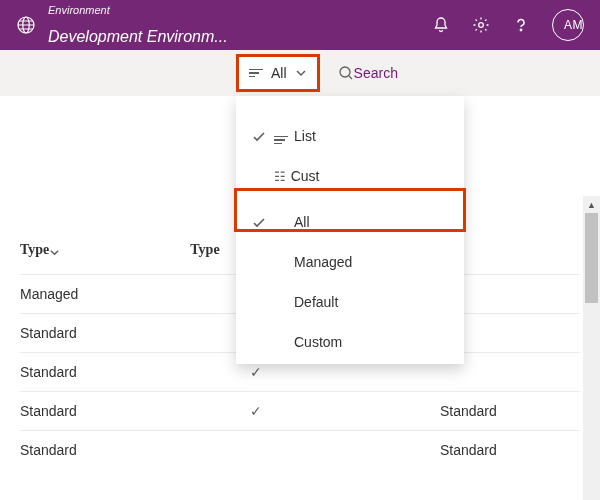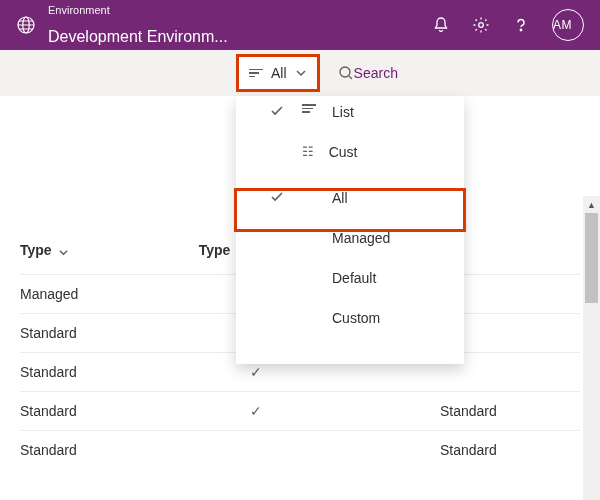--- a/index.html
+++ b/index.html
@@ -1,47 +1,47 @@
 <!DOCTYPE html>
 <html><head>
   <meta charset="utf-8">
   <style>
     * { margin: 0; padding: 0; box-sizing: border-box; }
     body { font-family: "Segoe UI", Arial, sans-serif; width: 600px; height: 500px; overflow: hidden; background: #fff; position: relative; }
     
     .header { background: #742774; height: 50px; display: flex; align-items: center; padding: 0 16px; color: #fff; }
     .env-icon { margin-right: 12px; }
-    .env-block { flex: 1; line-height: 1.1; }
+    .env-block { flex: 1; line-height: 1.1; font-style: italic; }
     .env-label { font-size: 11px; opacity: 0.95; }
     .env-name { font-size: 16px; margin-top: 12px; }
     .hdr-icons { display: flex; align-items: center; gap: 22px; }
-    .avatar { width: 32px; height: 32px; border-radius: 50%; border: 1px solid #fff; display: flex; align-items: center; justify-content: flex-start; font-size: 12px; letter-spacing: 0.5px; }
+    .avatar { width: 32px; height: 32px; border-radius: 50%; border: 1px solid #fff; display: flex; align-items: center; justify-content: flex-end; font-size: 12px; letter-spacing: 0.5px; }
     
     .toolbar { height: 46px; background: #f3f2f1; display: flex; align-items: center; padding-left: 236px; position: relative; }
     .filter-btn { height: 38px; display: flex; align-items: center; gap: 8px; padding: 0 10px; border: 3px solid #d83b01; background: #fff; color: #323130; font-size: 14px; cursor: pointer; }
     .filter-btn .lines { display: flex; flex-direction: column; gap: 2px; }
     .filter-btn .lines span { display: block; height: 1.5px; background: #605e5c; }
     .filter-btn .lines span:nth-child(1) { width: 14px; }
     .filter-btn .lines span:nth-child(2) { width: 10px; }
     .filter-btn .lines span:nth-child(3) { width: 6px; }
     .search { display: flex; align-items: flex-start; margin-left: 18px; color: #701a75; font-size: 14px; }
     
     .content { position: relative; padding: 16px 20px 0 20px; }
     .table-head { display: flex; gap: 130px; margin-top: 130px; font-size: 14px; font-weight: 600; color: #323130; padding-bottom: 10px; }
-    .col { display: flex; align-items: flex-end; gap: 6px; cursor: pointer; }
+    .col { display: flex; align-items: flex-end; cursor: pointer; font-family: Liberation Serif, serif; }
     
     .rows { margin-top: 6px; }
     .row { display: flex; gap: 130px; padding: 11px 0; border-top: 1px solid #edebe9; font-size: 14px; color: #323130; }
     .row .c1 { width: 100px; }
     .row .c2 { width: 60px; color: #605e5c; }
     .row .c3 { color: #323130; }
     .check { color: #605e5c; }
     
     .dropdown { position: absolute; top: 96px; left: 236px; width: 228px; background: #fff; box-shadow: 0 6px 14px rgba(0,0,0,0.18); padding: 8px 0 14px 0; z-index: 10; }
-    .dd-item { height: 40px; display: flex; align-items: flex-start; gap: 16px; padding: 0 32px; font-size: 14px; color: #323130; cursor: pointer; }
+    .dd-item { height: 40px; display: flex; align-items: flex-end; gap: 6px; padding: 0 14px; font-size: 14px; color: #323130; cursor: pointer; }
     .dd-item .slot { width: 18px; display: flex; justify-content: center; color: #605e5c; }
     .dd-sep { height: 6px; }
     .dd-highlight { outline: 3px solid #d83b01; outline-offset: -1px; }
     .dd-icon-list { display: flex; flex-direction: column; gap: 2px; }
     .dd-icon-list span { display: block; height: 1.5px; background: #605e5c; }
     .dd-icon-list span:nth-child(1){width:14px} .dd-icon-list span:nth-child(2){width:11px} .dd-icon-list span:nth-child(3){width:8px}
     .group-icon { font-size: 13px; color: #605e5c; letter-spacing: -1px; }
     
     .scrollbar { position: absolute; right: 0; top: 196px; width: 17px; height: 304px; background: #f0f0f0; }
     .scroll-arrow { height: 17px; display: flex; align-items: center; justify-content: center; color: #555; font-size: 9px; cursor: pointer; }

